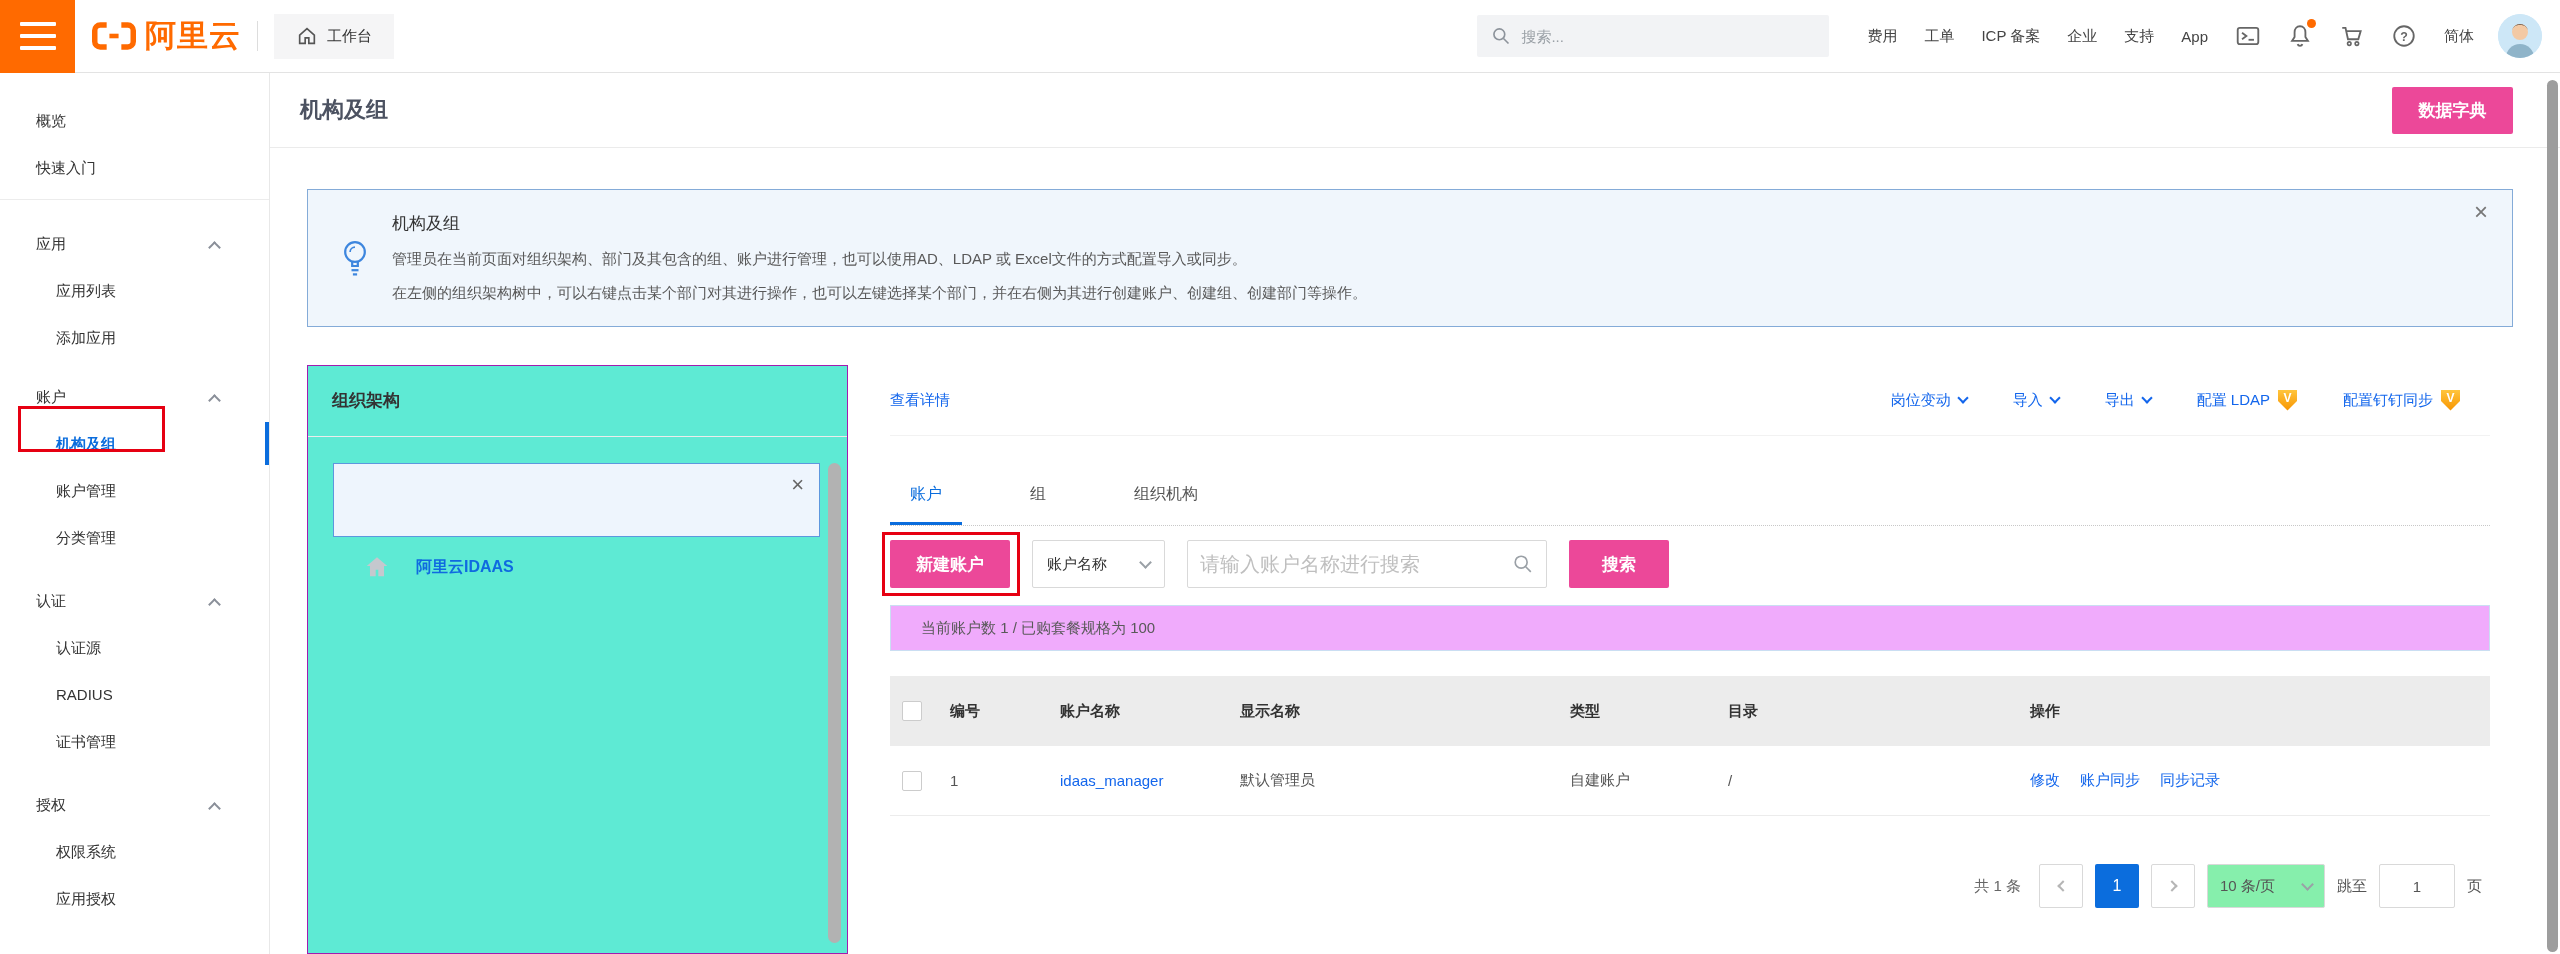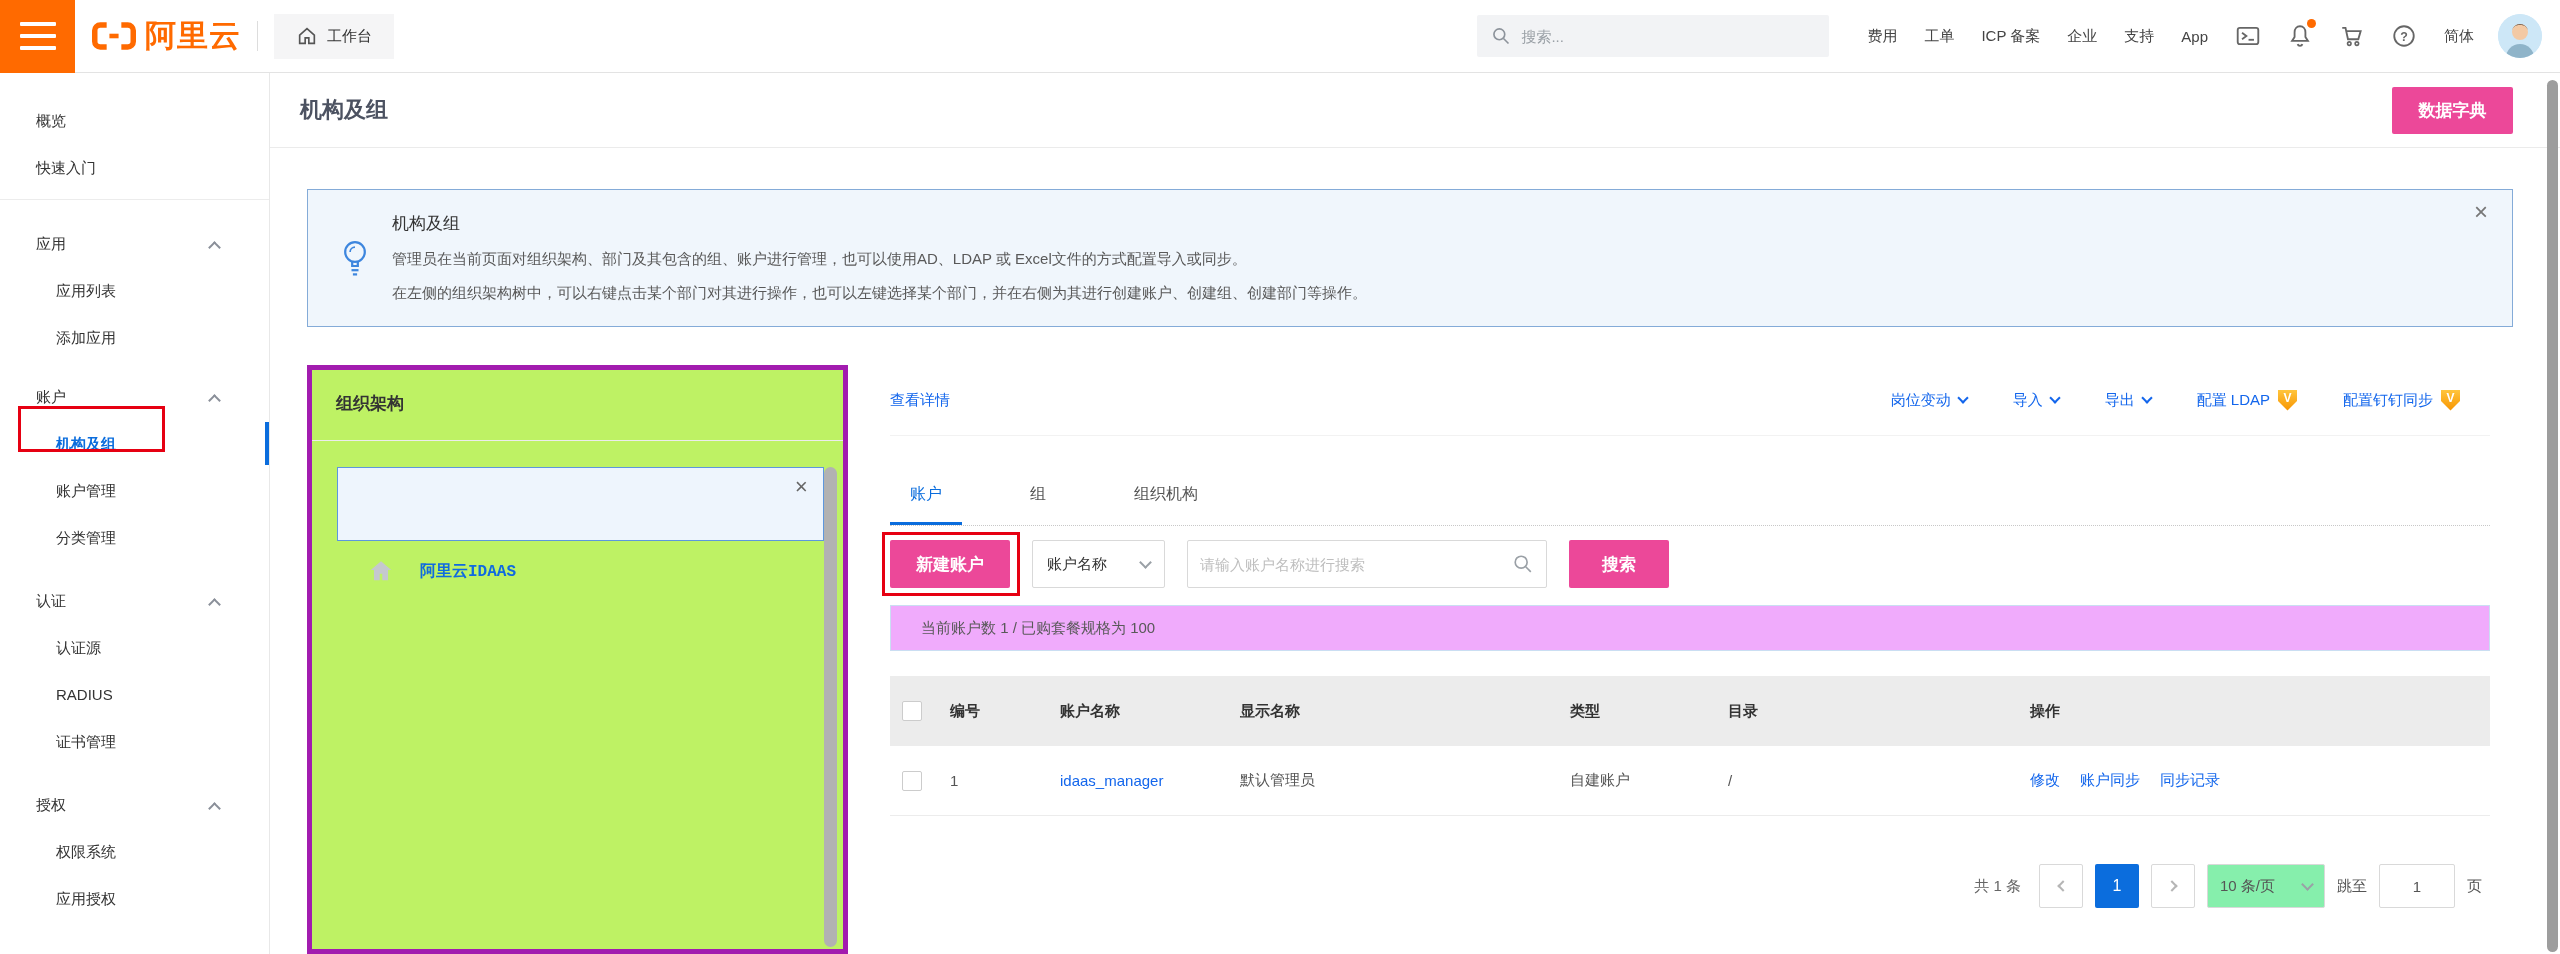--- a/index.html
+++ b/index.html
@@ -59,22 +59,22 @@
 
   
   .banner { position:absolute; left:307px; top:189px; width:2206px; height:138px; background:#f0f6fc;
             border:1px solid #84abd8; }
   .banner-bulb { position:absolute; left:30px; top:48px; }
   .banner-title { position:absolute; left:84px; top:22px; font-size:17px; color:#333; }
   .banner-lines { position:absolute; left:84px; top:52px; font-size:15px; color:#595959; line-height:34px; }
   .banner-close { position:absolute; right:24px; top:10px; font-size:24px; color:#777; cursor:pointer; line-height:1; }
 
   
-  .org-panel { position:absolute; left:307px; top:365px; width:541px; height:589px; background:#bef264;
-               border:5px solid #a21caf;font-family:Liberation Mono, monospace; }
+  .org-panel { position:absolute; left:307px; top:365px; width:541px; height:589px; background:#5eead4;
+               border:1px solid #a21caf; }
   .org-head { height:71px; line-height:70px; border-bottom:1px solid #ececec; padding-left:24px;
               font-size:17px; font-weight:bold; color:#333; }
   .org-tip { position:absolute; left:25px; top:97px; width:487px; height:74px; background:#eef5fd;
              border:1px solid #5d97de; padding:12px 46px 0 21px; font-size:15px; color:#595959; line-height:25px; }
   .org-tip-close { position:absolute; right:15px; top:10px; font-size:22px; color:#666; cursor:pointer; line-height:1; }
   .org-node { position:absolute; left:56px; top:188px; display:flex; align-items:center; gap:26px; cursor:pointer; }
   .org-node-label { font-size:16px; font-weight:bold; color:#0f6ae0; }
   .org-scroll { position:absolute; right:6px; top:97px; width:13px; height:480px; background:#b2b2b2; border-radius:7px; cursor:pointer; }
 
   
@@ -92,21 +92,21 @@
           display:flex; gap:48px; }
   .tab { padding:0 20px; line-height:59px; font-size:16px; color:#555; cursor:pointer; }
   .tab.active { color:#0b6ddd; border-bottom:3px solid #0b6ddd; }
   .filter-row { position:absolute; left:0; top:175px; height:48px; display:flex; gap:22px; align-items:center; }
   .new-btn { width:120px; height:48px; font-size:17px; font-weight:bold; }
   .select-chip { width:133px; height:48px; border:1px solid #d9d9d9; border-radius:2px; background:#fff;
                  display:flex; align-items:center; justify-content:space-between; padding:0 14px;
                  font-size:15px; color:#333; cursor:pointer; }
   .search-wrap { width:360px; height:48px; border:1px solid #d9d9d9; border-radius:2px; background:#fff;
                  display:flex; align-items:center; padding:0 12px; gap:8px; }
-  .search-wrap input { flex:1; border:none; outline:none; font-size:15px; color:#555; font-family:inherit; }
+  .search-wrap input { flex:1; border:none; outline:none; font-size:20px; color:#555; font-family:inherit; }
   .search-wrap input::placeholder { color:#bfbfbf; }
   .search-btn { width:100px; height:48px; font-size:17px; font-weight:bold; }
   .quota { position:absolute; left:0; top:240px; width:1600px; height:46px; background:#f0abfc;
            border:1px solid #cadef2; line-height:44px; padding-left:30px; font-size:15px; color:#595959; }
   .grid-row { display:grid; grid-template-columns:60px 110px 180px 330px 158px 302px 1fr; align-items:center; }
   .thead { position:absolute; left:0; top:311px; width:1600px; height:70px; background:#ececec;
            font-size:15px; font-weight:bold; color:#333; }
   .trow { position:absolute; left:0; top:381px; width:1600px; height:70px; border-bottom:1px solid #ececec;
           font-size:15px; color:#555; background:#fff; }
   .cbox { width:20px; height:20px; border:1px solid #ccc; border-radius:2px; background:#fff; margin-left:12px; cursor:pointer; }

